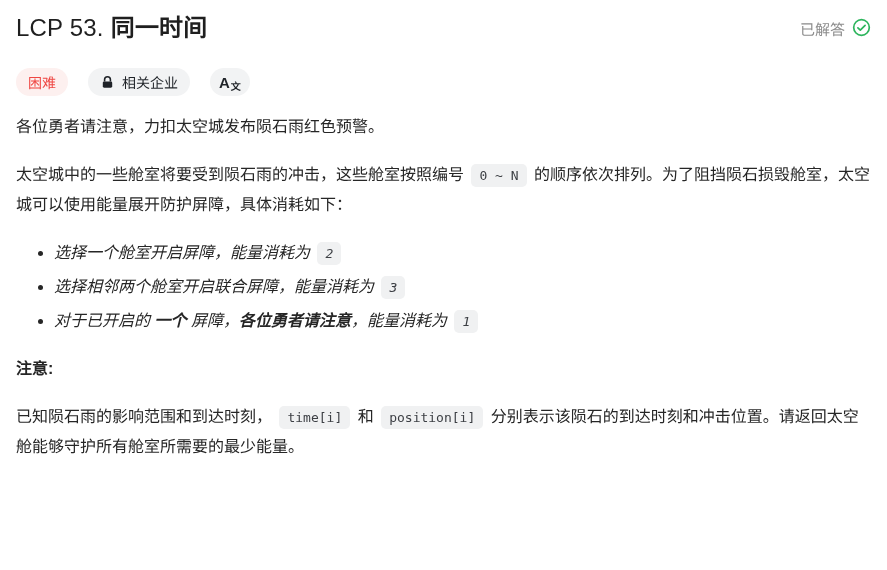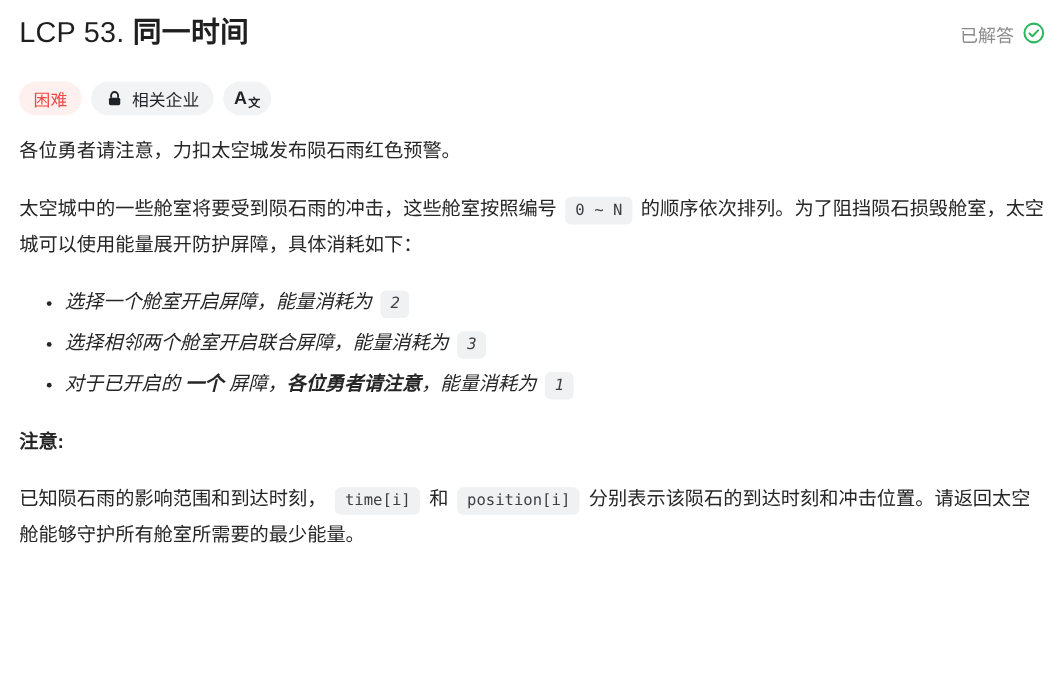--- a/index.html
+++ b/index.html
@@ -44,21 +44,21 @@
     color: var(--secondary-text);
     font-size: 15px;
   }
   .solved-status svg { display: block; }
 
   
   .meta-row {
     margin-top: 24px;
     display: flex;
     align-items: center;
-    gap: 8px;
+    gap: 20px;
   }
   .chip {
     display: inline-flex;
     align-items: center;
     gap: 7px;
     height: 28px;
     padding: 0 12px;
     border-radius: 14px;
     background: var(--chip-bg);
     font-size: 14px;

